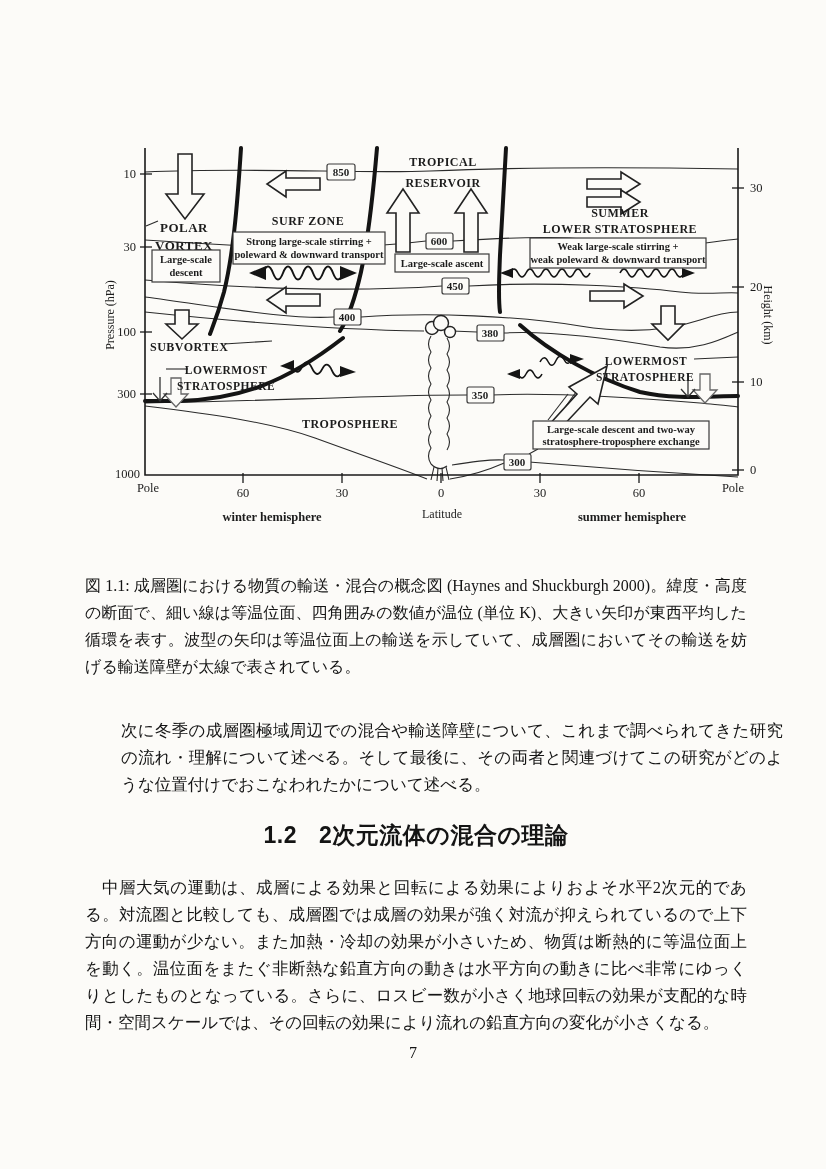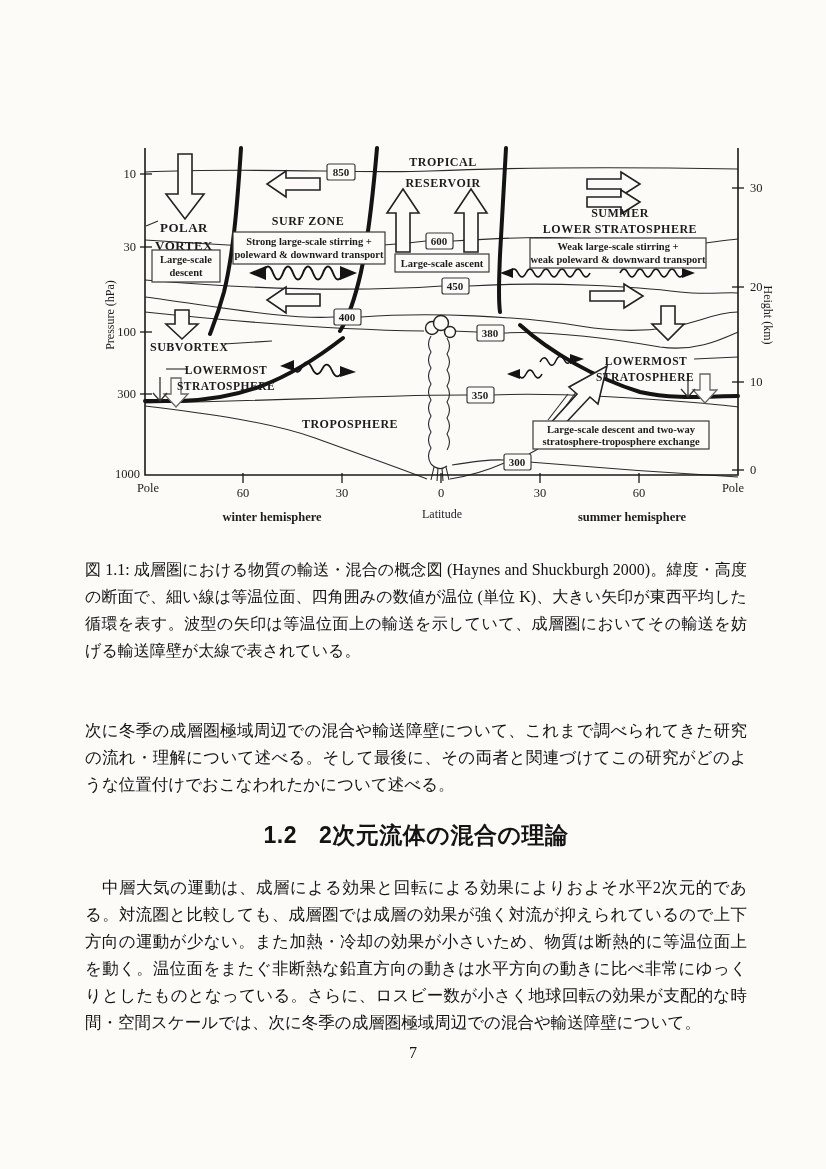--- a/index.html
+++ b/index.html
@@ -29,28 +29,28 @@
   .tick{stroke:#1a1a1a;stroke-width:1.3;}
   .blockarrow{fill:#fcfbf8;stroke:#222;stroke-width:1.6;stroke-linejoin:miter;}
   .grayarrow{fill:#fcfbf8;stroke:#666;stroke-width:1.3;}
   .linearrow{stroke:#333;stroke-width:1.3;fill:none;}
   .wavy{stroke:#141414;fill:none;}
   .wavyhead{fill:#141414;stroke:none;}
   .labelbox{fill:#fcfbf8;stroke:#3a3a3a;stroke-width:1.2;}
   .numbox{fill:#fcfbf8;stroke:#3a3a3a;stroke-width:1.2;}
   .cloud{fill:#fcfbf8;stroke:#222;stroke-width:1.4;}
   .caption{
-    position:absolute;left:85px;top:556px;width:662px;
+    position:absolute;left:85px;top:572px;width:662px;
     font-size:16px;line-height:27px;text-align:justify;
   }
   .para{
     position:absolute;left:85px;width:662px;
     font-size:16.5px;line-height:27px;text-align:justify;
   }
-  .para1{top:717px;}
+  .para1{top:717px;margin-left:36px;}
   .para2{top:874px;text-indent:17px;}
   .section-heading{
     position:absolute;left:85px;top:820px;width:662px;
     font-family:"Liberation Sans","DejaVu Sans",sans-serif;
     font-weight:bold;font-size:23px;letter-spacing:.5px;text-align:center;
   }
   .section-heading .num{margin-right:22px;}
   .pagenum{
     position:absolute;left:0;top:1044px;width:826px;
     text-align:center;font-size:16px;
@@ -245,17 +245,17 @@
   </div>
 
   <div class="caption">図 1.1: 成層圏における物質の輸送・混合の概念図 (Haynes and Shuckburgh 2000)。緯度・高度の断面で、細い線は等温位面、四角囲みの数値が温位 (単位 K)、大きい矢印が東西平均した循環を表す。波型の矢印は等温位面上の輸送を示していて、成層圏においてその輸送を妨げる輸送障壁が太線で表されている。</div>
 
   <div class="para para1">次に冬季の成層圏極域周辺での混合や輸送障壁について、これまで調べられてきた研究の流れ・理解について述べる。そして最後に、その両者と関連づけてこの研究がどのような位置付けでおこなわれたかについて述べる。</div>
 
   <div class="section-heading">
     <span class="num">1.2</span><span>2次元流体の混合の理論</span>
   </div>
 
-  <div class="para para2">中層大気の運動は、成層による効果と回転による効果によりおよそ水平2次元的である。対流圏と比較しても、成層圏では成層の効果が強く対流が抑えられているので上下方向の運動が少ない。また加熱・冷却の効果が小さいため、物質は断熱的に等温位面上を動く。温位面をまたぐ非断熱な鉛直方向の動きは水平方向の動きに比べ非常にゆっくりとしたものとなっている。さらに、ロスビー数が小さく地球回転の効果が支配的な時間・空間スケールでは、次に冬季の成層圏極域周辺での混合や輸送障壁について。</div>
+  <div class="para para2">中層大気の運動は、成層による効果と回転による効果によりおよそ水平2次元的である。対流圏と比較しても、成層圏では成層の効果が強く対流が抑えられているので上下方向の運動が少ない。また加熱・冷却の効果が小さいため、物質は断熱的に等温位面上を動く。温位面をまたぐ非断熱な鉛直方向の動きは水平方向の動きに比べ非常にゆっくりとしたものとなっている。さらに、ロスビー数が小さく地球回転の効果が支配的な時間・空間スケールでは、その回転の効果により流れの鉛直方向の変化が小さくなる。</div>
 
   <div class="pagenum">7</div>
 
 </div>
 
 </body></html>

